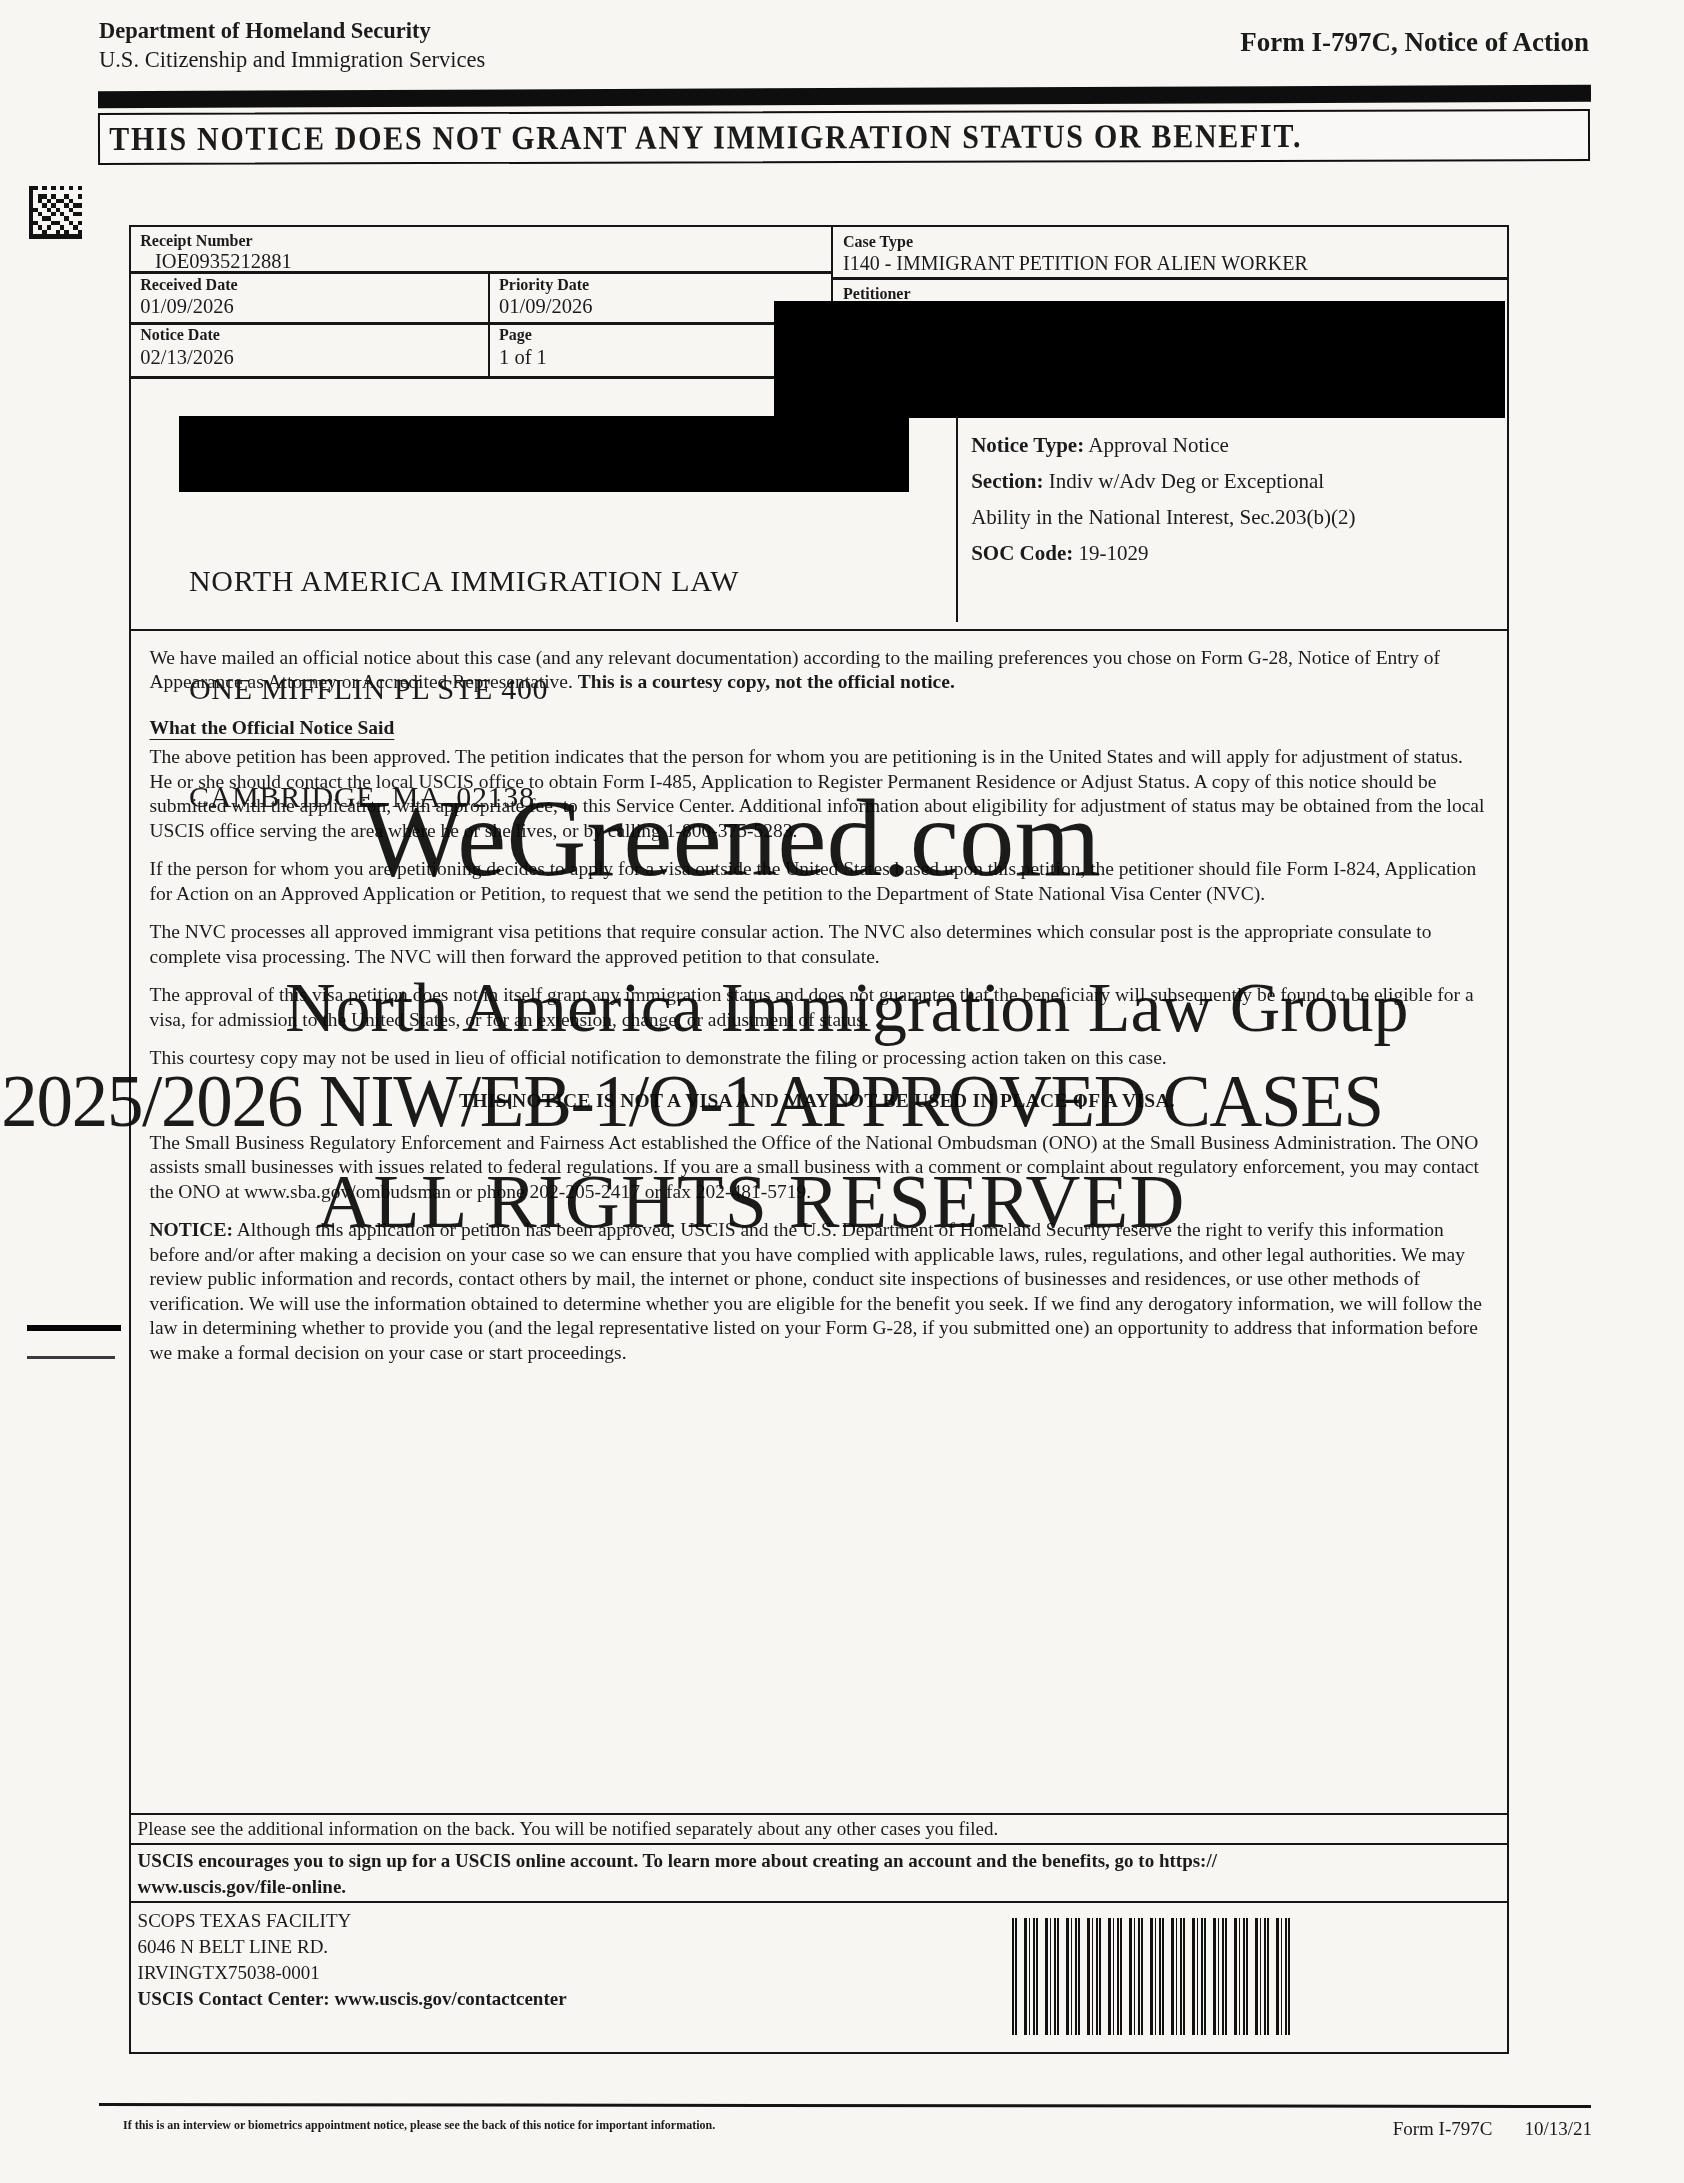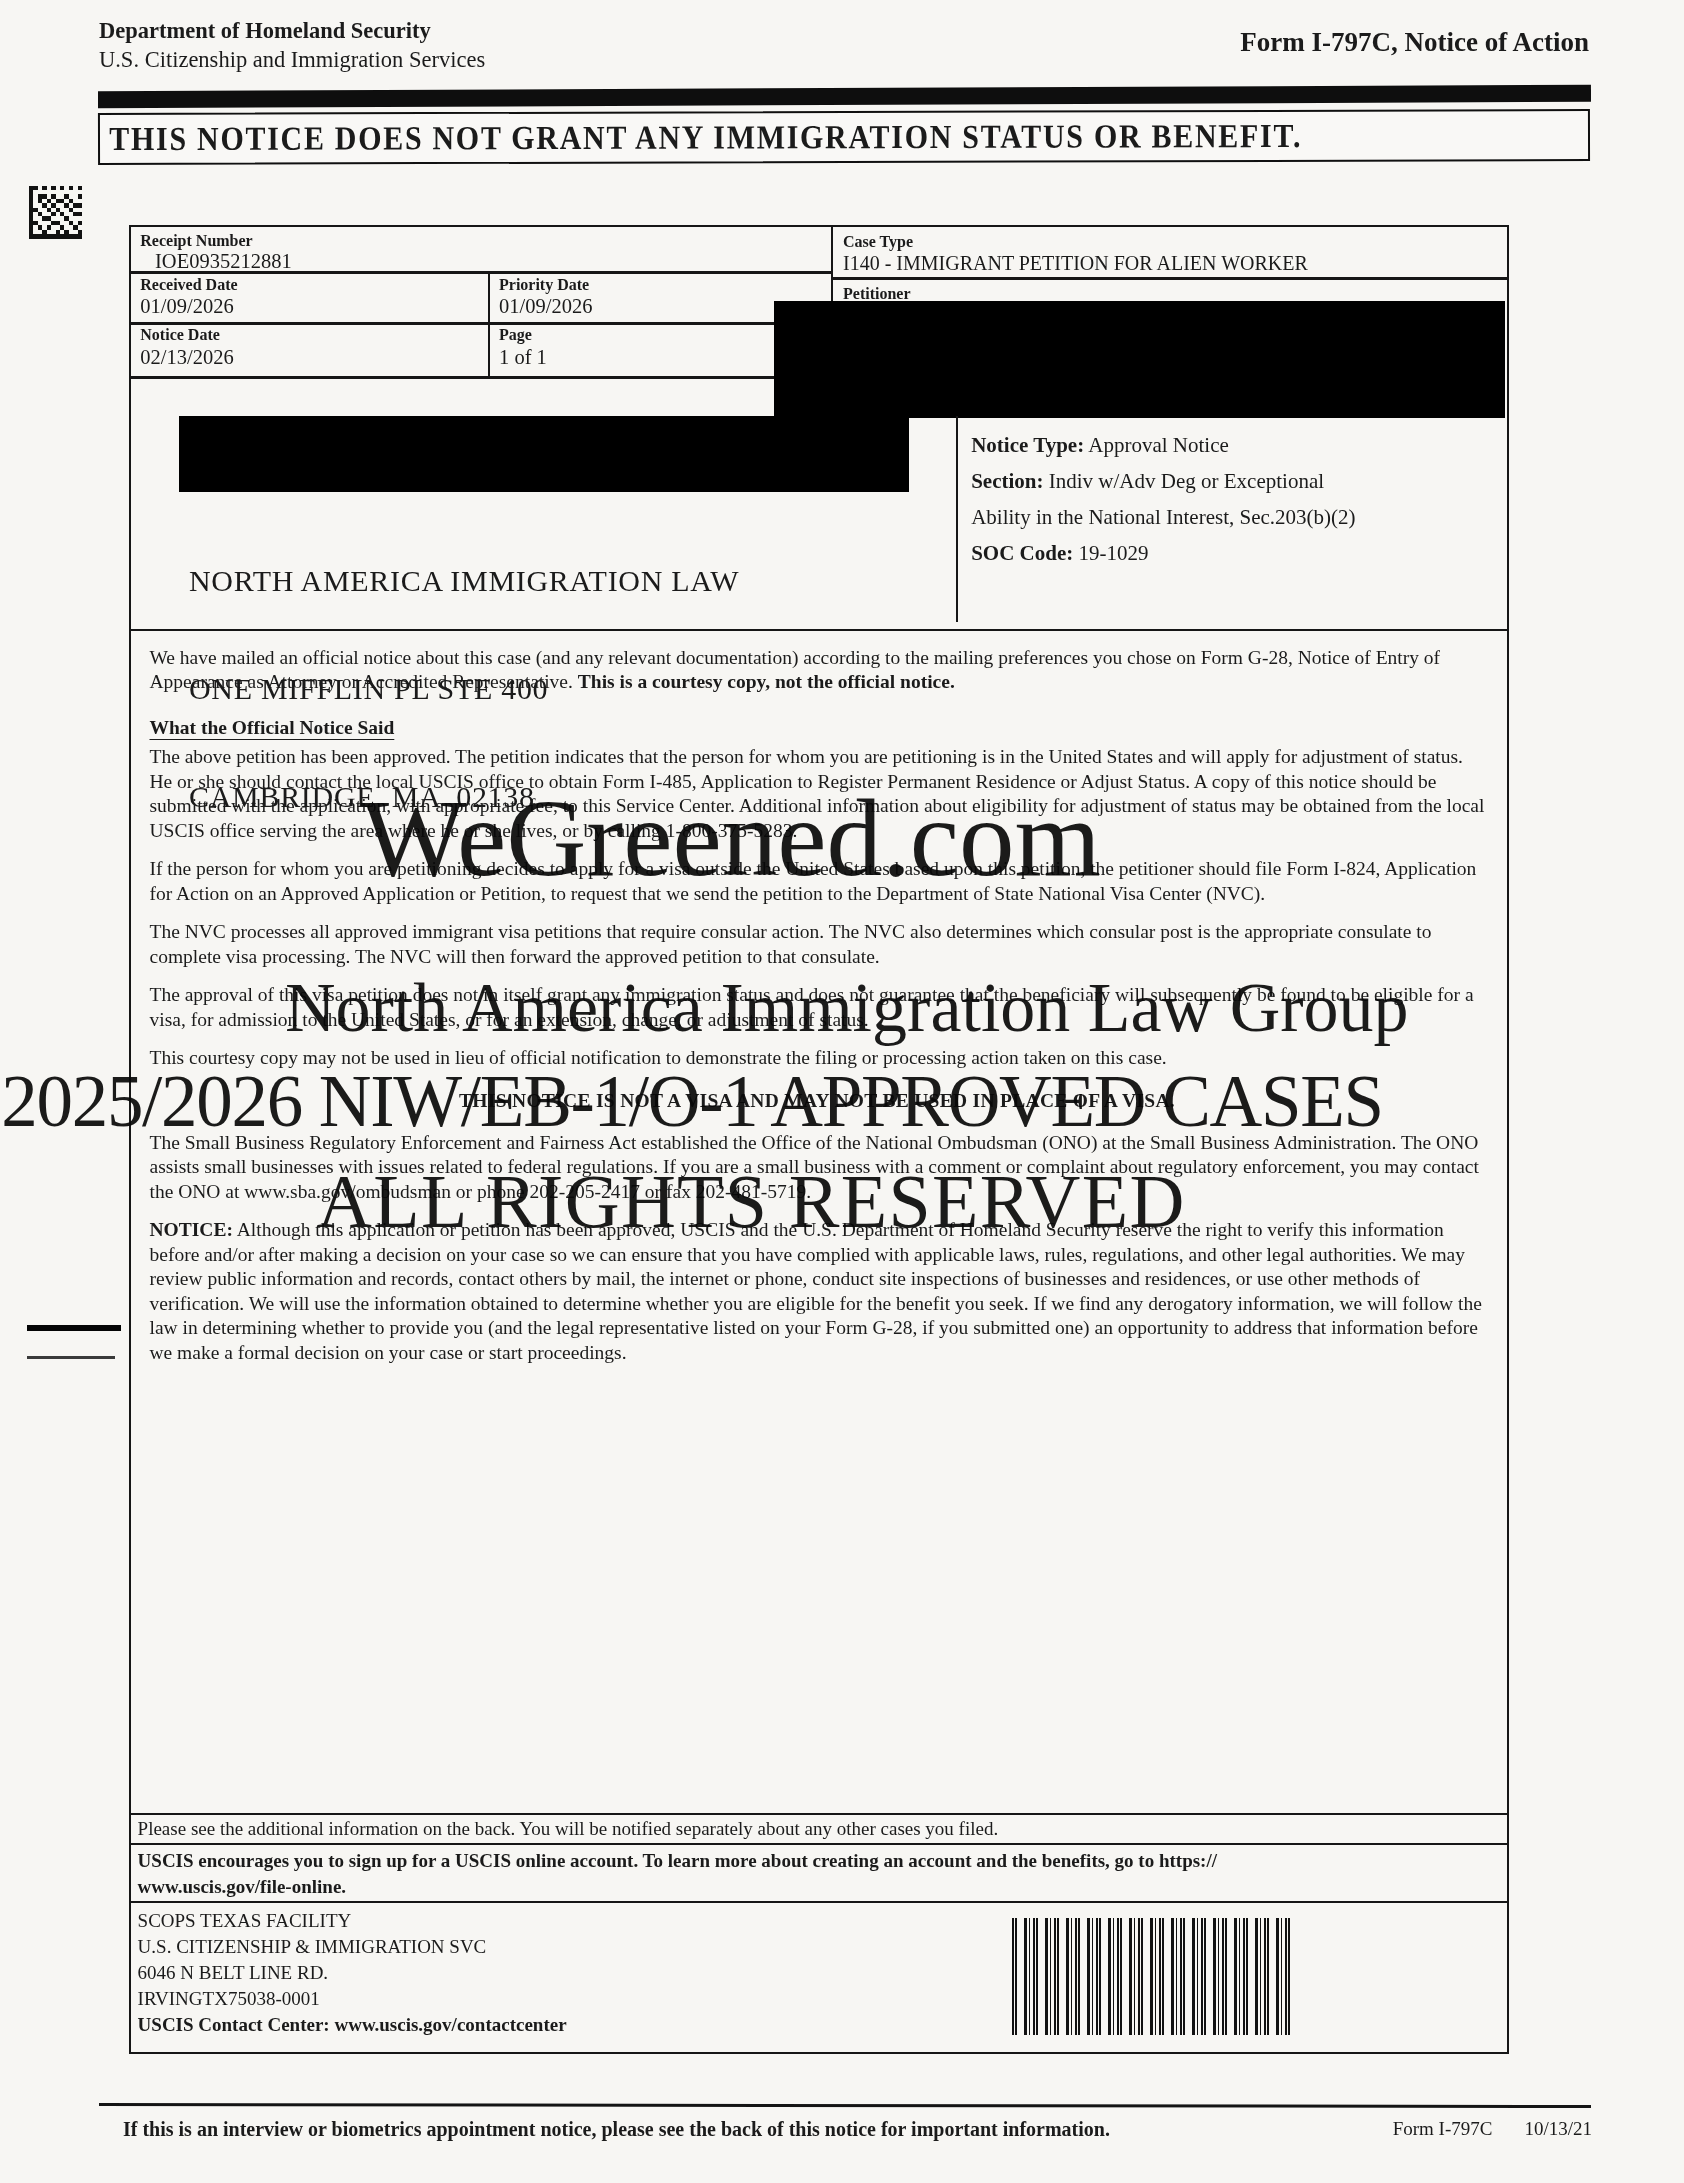--- a/index.html
+++ b/index.html
@@ -103,21 +103,21 @@
   
   .wm{position:absolute;color:rgba(8,8,8,0.92);white-space:nowrap;z-index:6;font-weight:400;}
   .wm1{left:361px;top:774px;font-size:111px;}
   .wm2{left:285px;top:968px;font-size:70px;}
   .wm3{left:1.3px;top:1060px;font-size:73px;letter-spacing:-1.3px;}
   .wm4{left:317px;top:1158px;font-size:76px;letter-spacing:1.3px;}
 
   
   .fline{left:99px;top:2104px;width:1492px;height:2.6px;background:#141414;transform:rotate(0.08deg);}
   .footrow{left:123px;top:2118px;width:1469px;display:flex;justify-content:space-between;align-items:flex-start;}
-  .footrow .fl{font-size:20px;font-weight:bold;}
+  .footrow .fl{font-size:12px;font-weight:bold;}
   .footrow .fr{font-size:19px;white-space:nowrap;padding-right:0px;}
   .footrow .fr span{margin-left:32px;}
 </style>
 </head>
 <body>
 
 <div class="page">
 
   <div class="abs hdr-left">
     <div class="l1">Department of Homeland Security</div>
@@ -237,21 +237,20 @@
 
     <div class="abs rowA">
       <span>Please see the additional information on the back. You will be notified separately about any other cases you filed.</span>
     </div>
     <div class="abs rowB">
       <div>USCIS encourages you to sign up for a USCIS online account. To learn more about creating an account and the benefits, go to https://</div>
       <div>www.uscis.gov/file-online.</div>
     </div>
     <div class="abs rowC">
       <div>SCOPS TEXAS FACILITY</div>
-      <div>U.S. CITIZENSHIP &amp; IMMIGRATION SVC</div>
       <div>6046 N BELT LINE RD.</div>
       <div>IRVINGTX75038-0001</div>
       <div class="contact"><b>USCIS Contact Center:</b><span> www.uscis.gov/contactcenter</span></div>
       <div class="barcode1d"></div>
     </div>
   </div>
 
   <div class="abs dash1"></div>
   <div class="abs dash2"></div>
 

